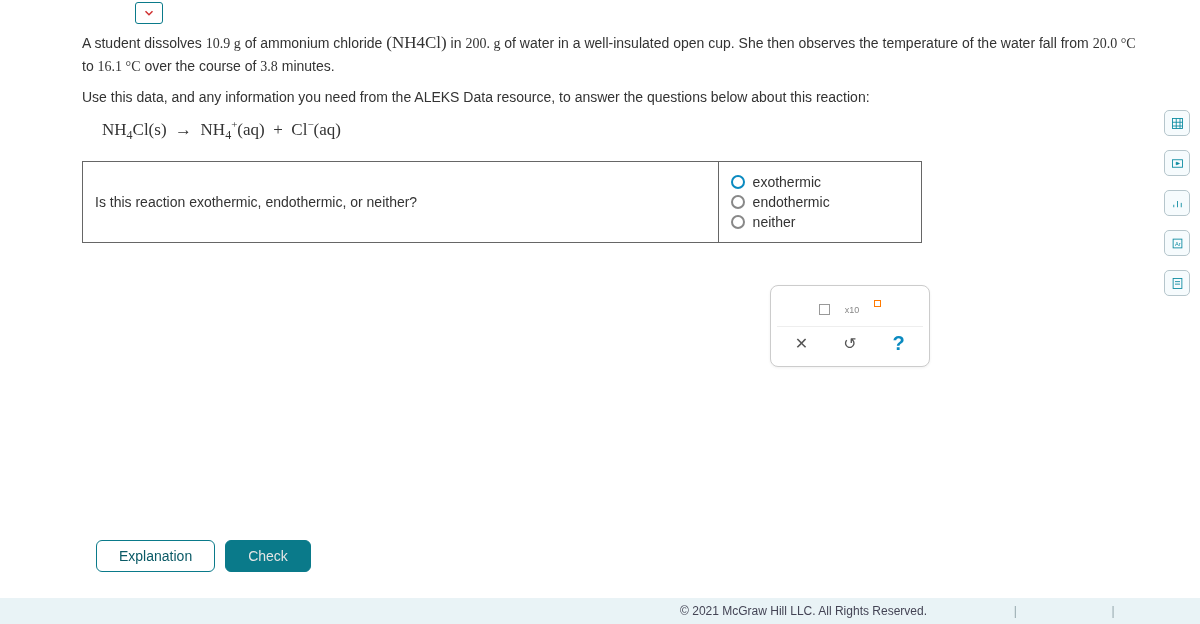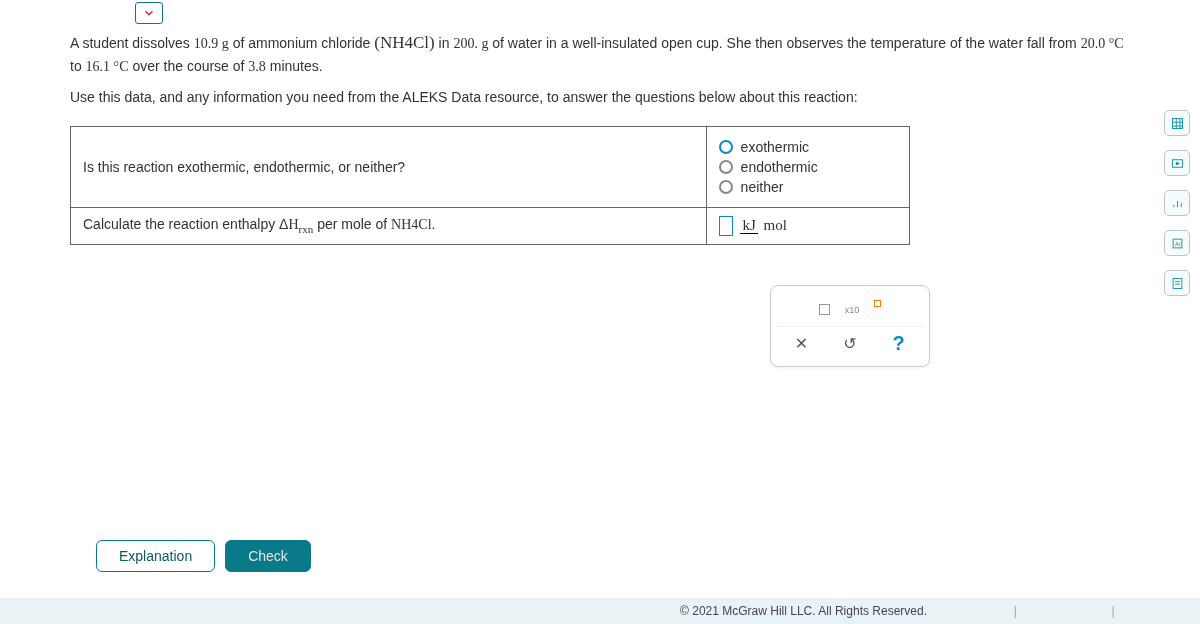--- a/index.html
+++ b/index.html
@@ -23,21 +23,21 @@
   border: 1px solid #0a7a8a;
   border-radius: 3px;
   display: flex;
   align-items: center;
   justify-content: center;
 }
 .dropdown-chevron svg { width: 14px; height: 14px; }
 .content {
   position: absolute;
   top: 30px;
-  left: 70px;
+  left: 82px;
   width: 1060px;
 }
 .content p { line-height: 1.5; margin-bottom: 10px; }
 .equation {
   font-family: "Times New Roman", serif;
   font-size: 17px;
   margin: 8px 0 12px 20px;
 }
 .equation .sub { font-size: 12px; vertical-align: sub; }
 .equation .sup { font-size: 11px; vertical-align: super; }
@@ -185,20 +185,23 @@
 <div class="content">
 
   <p>
     <span>A student dissolves </span><span class="serif">10.9 g</span><span> of ammonium chloride </span><span class="serif" style="font-size:17px;">(NH<span class="sub">4</span>Cl)</span><span> in </span><span class="serif">200. g</span><span> of water in a well-insulated open cup. She then observes the temperature of the water fall from </span><span class="serif">20.0 °C</span><span> to </span><span class="serif">16.1 °C</span><span> over the course of </span><span class="serif">3.8</span><span> minutes.</span>
   </p>
 
   <p>
     <span>Use this data, and any information you need from the ALEKS </span><span class="italic">Data</span><span> resource, to answer the questions below about this reaction:</span>
   </p>
 
+  <div class="equation">
+    NH<span class="sub">4</span>Cl(<span class="italic">s</span>) &nbsp;→&nbsp; NH<span class="sub">4</span><span class="sup">+</span>(<span class="italic">aq</span>) &nbsp;+&nbsp; Cl<span class="sup">−</span>(<span class="italic">aq</span>)
+  </div>
 
 
 
   <table class="answer-table">
     <tbody>
         <tr>
       <td class="qcell">Is this reaction exothermic, endothermic, or neither?</td>
       <td class="acell">
         <div class="radio-row">
           <span class="radio selected"></span>
@@ -207,32 +210,20 @@
         <div class="radio-row">
           <span class="radio"></span>
           <span>endothermic</span>
         </div>
         <div class="radio-row">
           <span class="radio"></span>
           <span>neither</span>
         </div>
       </td>
     </tr>
-    <tr>
-      <td class="qcell">
-        <span>Calculate the reaction enthalpy Δ</span><span class="serif italic">H</span><span class="serif" style="font-size:11px;vertical-align:sub;">rxn</span><span> per mole of </span><span class="serif">NH<span class="sub">4</span>Cl</span><span>.</span>
-      </td>
-      <td class="acell">
-        <span class="input-slot"></span>
-        <span class="frac">
-          <span class="top">kJ</span>
-          <span class="bot">mol</span>
-        </span>
-      </td>
-    </tr>
   </tbody>
     </table>
 </div>
 
 <div class="toolbox">
   <div class="toolbox-row">
     <div class="tool-btn">
       <span class="tool-template">
         <span class="box"></span>
           <span class="sub10">x10</span>

